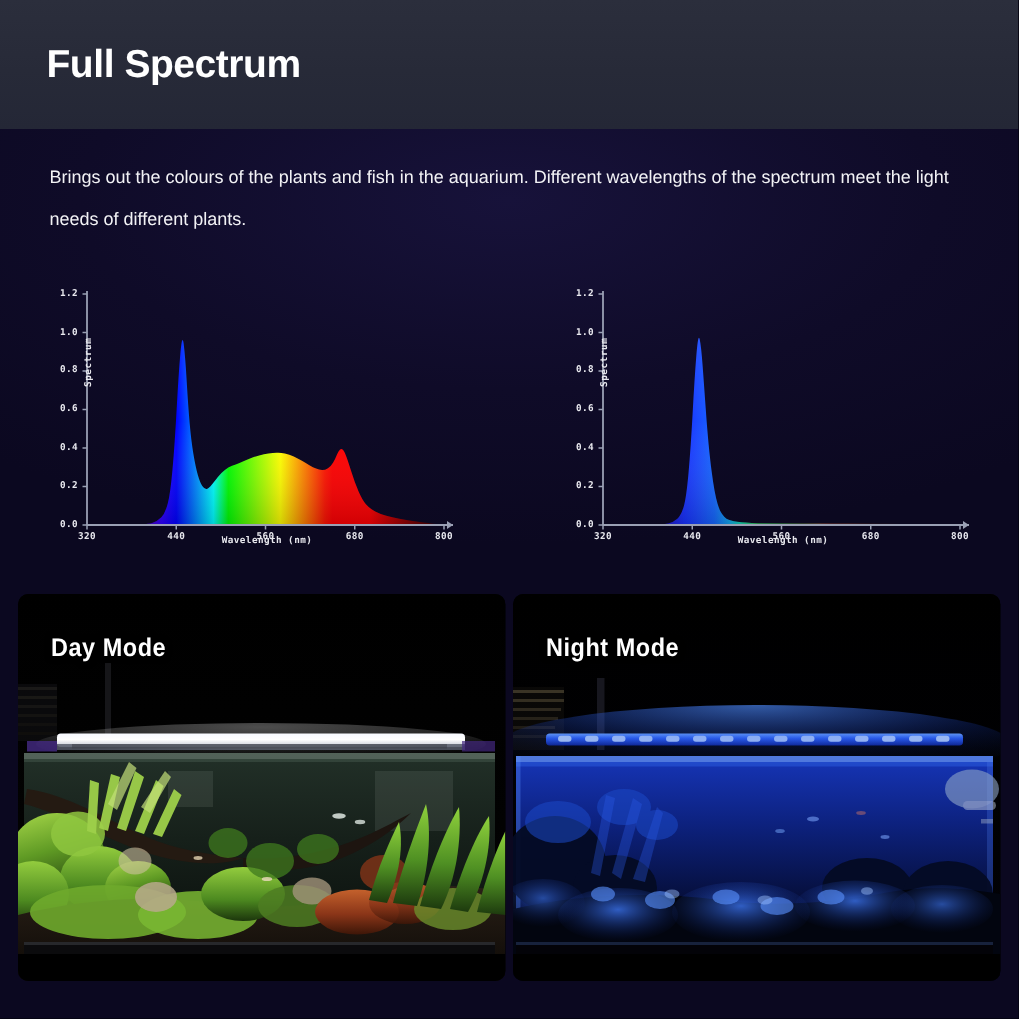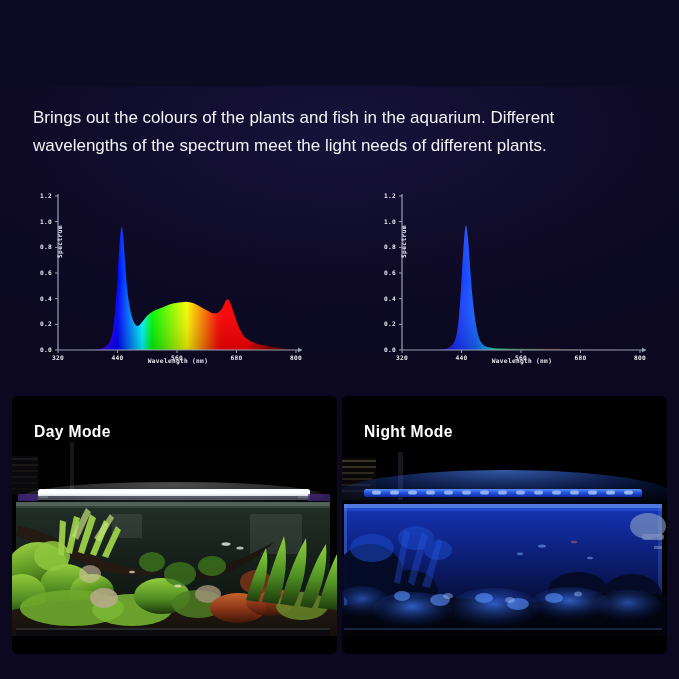--- a/index.html
+++ b/index.html
@@ -45,21 +45,21 @@
       radial-gradient(ellipse 520px 230px at 50% 8%, #17123a 0%, #0f0b28 55%, #0b0820 100%),
       #0b0820;
   }
 
   
   .intro {
     position: absolute;
     left: 33px;
     top: 104px;
     width: 600px;
-    font-size: 17px;
+    font-size: 12px;
     line-height: 28px;
     color: #f2f2f5;
   }
 
   
   .charts {
     position: absolute;
     left: 0;
     top: 186px;
     width: 679px;
@@ -167,20 +167,23 @@
     left: 0; top: 0;
     width: 325px;
     height: 258px;
   }
 </style>
 </head>
 <body>
 
 <div class="page">
 
+  <div class="header-band">
+    <div class="page-title">Full Spectrum</div>
+  </div>
 
   <div class="body-bg"></div>
 
   <div class="intro">Brings out the colours of the plants and fish in the aquarium.  Different wavelengths of the spectrum meet the light needs of different plants.</div>
 
   <div class="charts">
 
     <div class="chart left">
       <div class="chart-inner" id="chart0"><svg width="300" height="190" viewBox="0 0 300 190">
             <defs>

